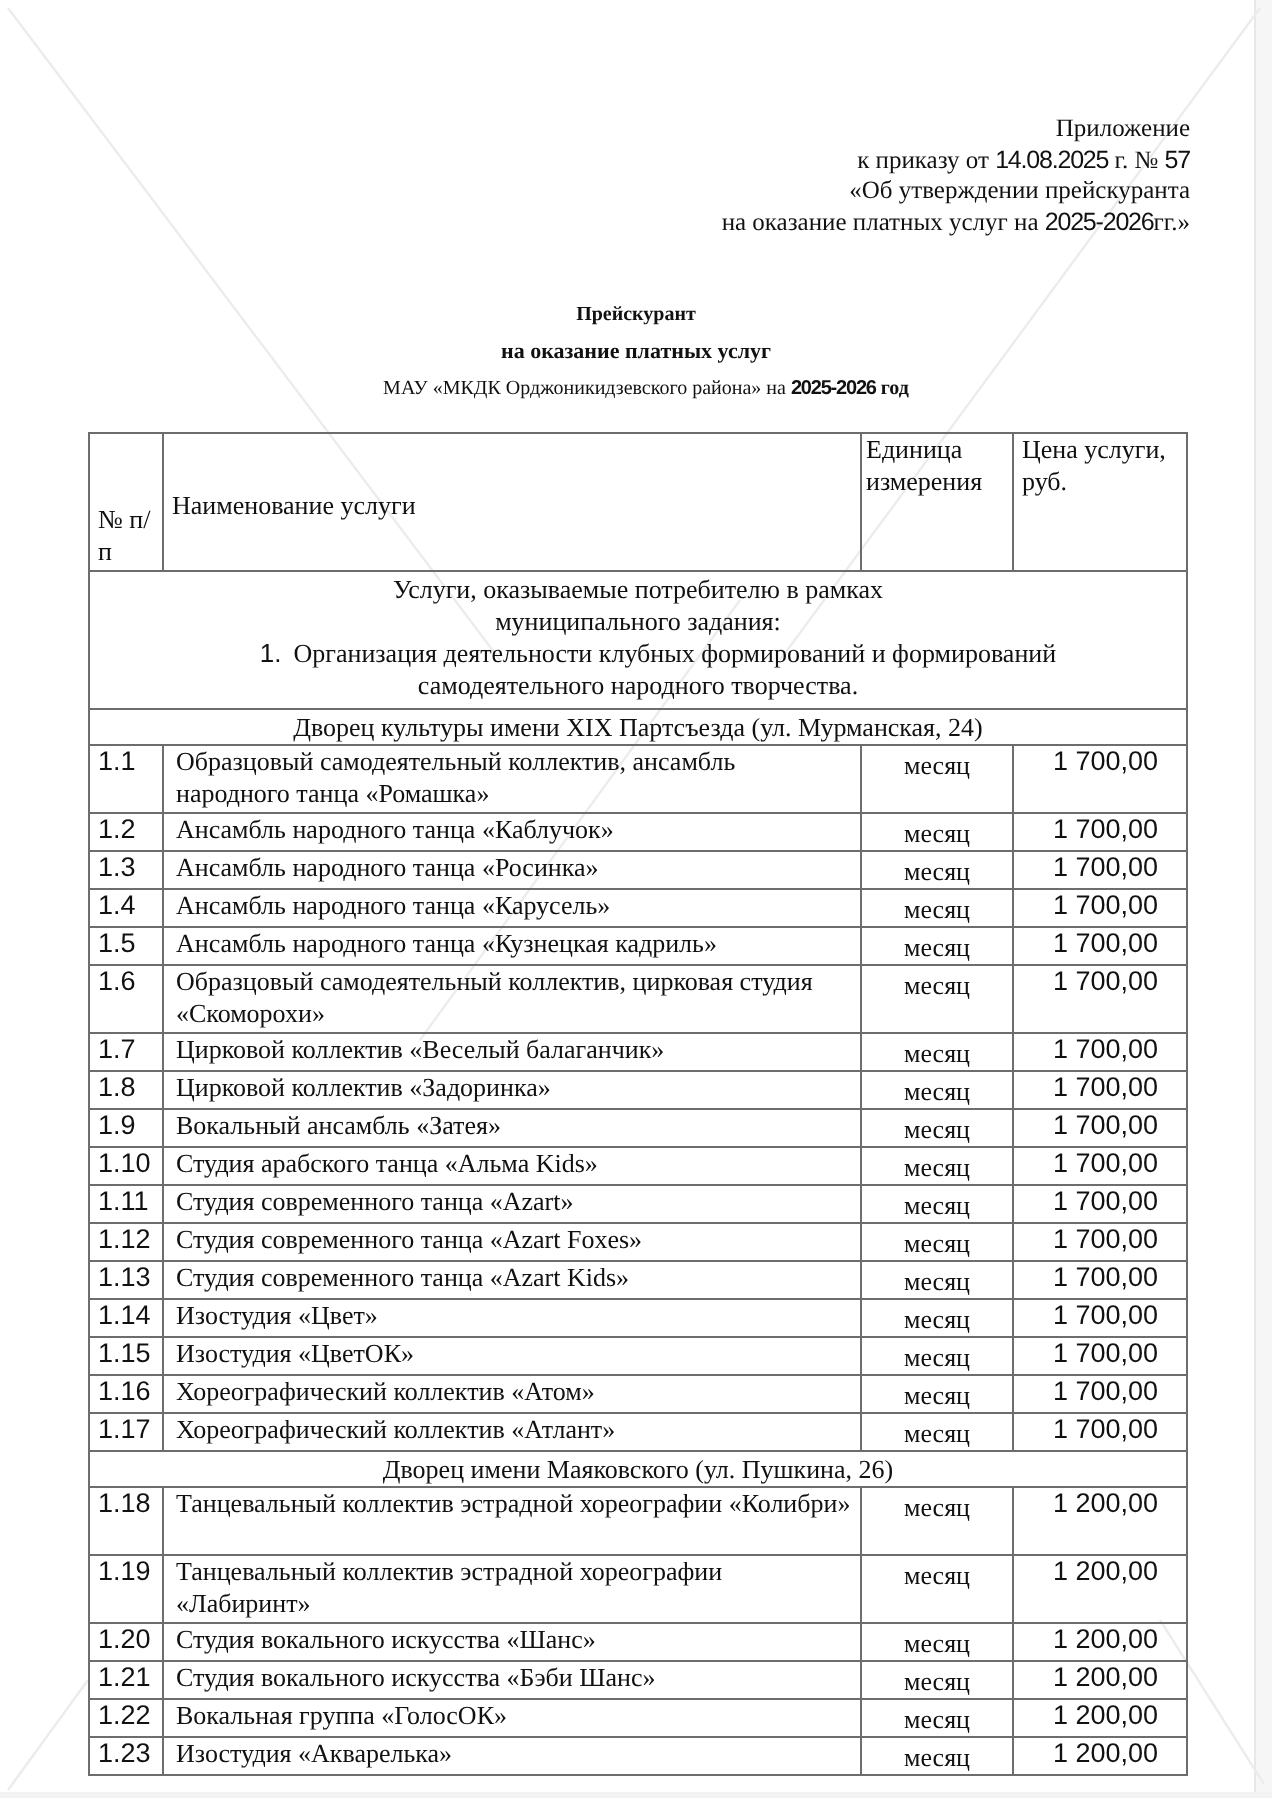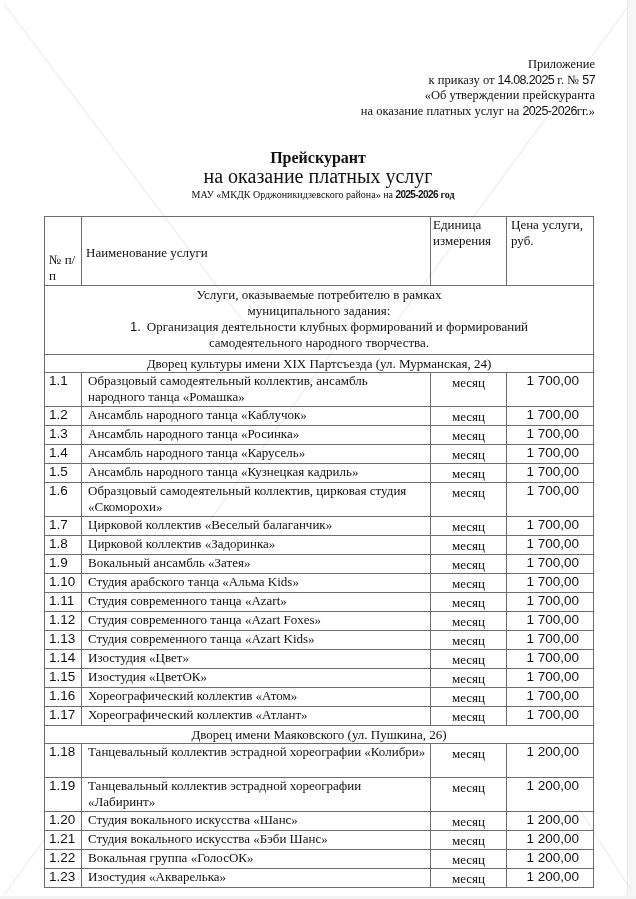--- a/index.html
+++ b/index.html
@@ -6,22 +6,22 @@
   body {
     width: 636px; height: 899px; background: #ffffff; position: relative; overflow: hidden;
     font-family: "Liberation Serif", "DejaVu Serif", serif; color: #111;
   }
   .page-edge-right { position: absolute; right: 0; top: 0; width: 8px; height: 899px; background: #f6f6f6; border-left: 1px solid #e8e8e8; }
   .page-edge-bottom { position: absolute; left: 0; bottom: 0; width: 636px; height: 3px; background: #f3f3f3; }
   .watermark { position: absolute; left: 0; top: 0; width: 636px; height: 899px; pointer-events: none; }
   .appendix { position: absolute; right: 41px; top: 57px; text-align: right; font-size: 12.5px; line-height: 15.6px; }
   .appendix .sans { font-family: "Liberation Sans", "DejaVu Sans", sans-serif; letter-spacing: -0.6px; }
   .title-block { position: absolute; left: 0; top: 149px; width: 636px; text-align: center; }
-  .title { font-weight: bold; font-size: 16px; line-height: 18px; }
-  .subtitle { font-size: 20px; line-height: 18px; }
+  .title { font-weight: bold; font-size: 10px; line-height: 18px; }
+  .subtitle { font-size: 11px; line-height: 18px; font-weight: bold; }
   .org { font-size: 10px; line-height: 19px; padding-left: 10px; }
   .org .bold-sans { font-family: "Liberation Sans", "DejaVu Sans", sans-serif; font-weight: bold; letter-spacing: -0.6px; }
   .org .bold-serif { font-weight: bold; }
   table.price { position: absolute; left: 44px; top: 216px; width: 549px; border-collapse: collapse; table-layout: fixed; font-size: 13px; }
   table.price td, table.price th { border: 1px solid #6d6d6d; padding: 0 4px; vertical-align: top; font-weight: normal; }
   col.c-num { width: 37px; } col.c-name { width: 349px; } col.c-unit { width: 76px; } col.c-price { width: 87px; }
   .hdr th { height: 64px; line-height: 16px; text-align: left; }
   .hdr th.h-num { text-align: left; vertical-align: bottom; padding: 0 3px 2px 4px; line-height: 15.5px; }
   .hdr th.h-name { vertical-align: middle; padding-top: 4px; }
   .hdr th.h-unit { padding: 0 2px; }

